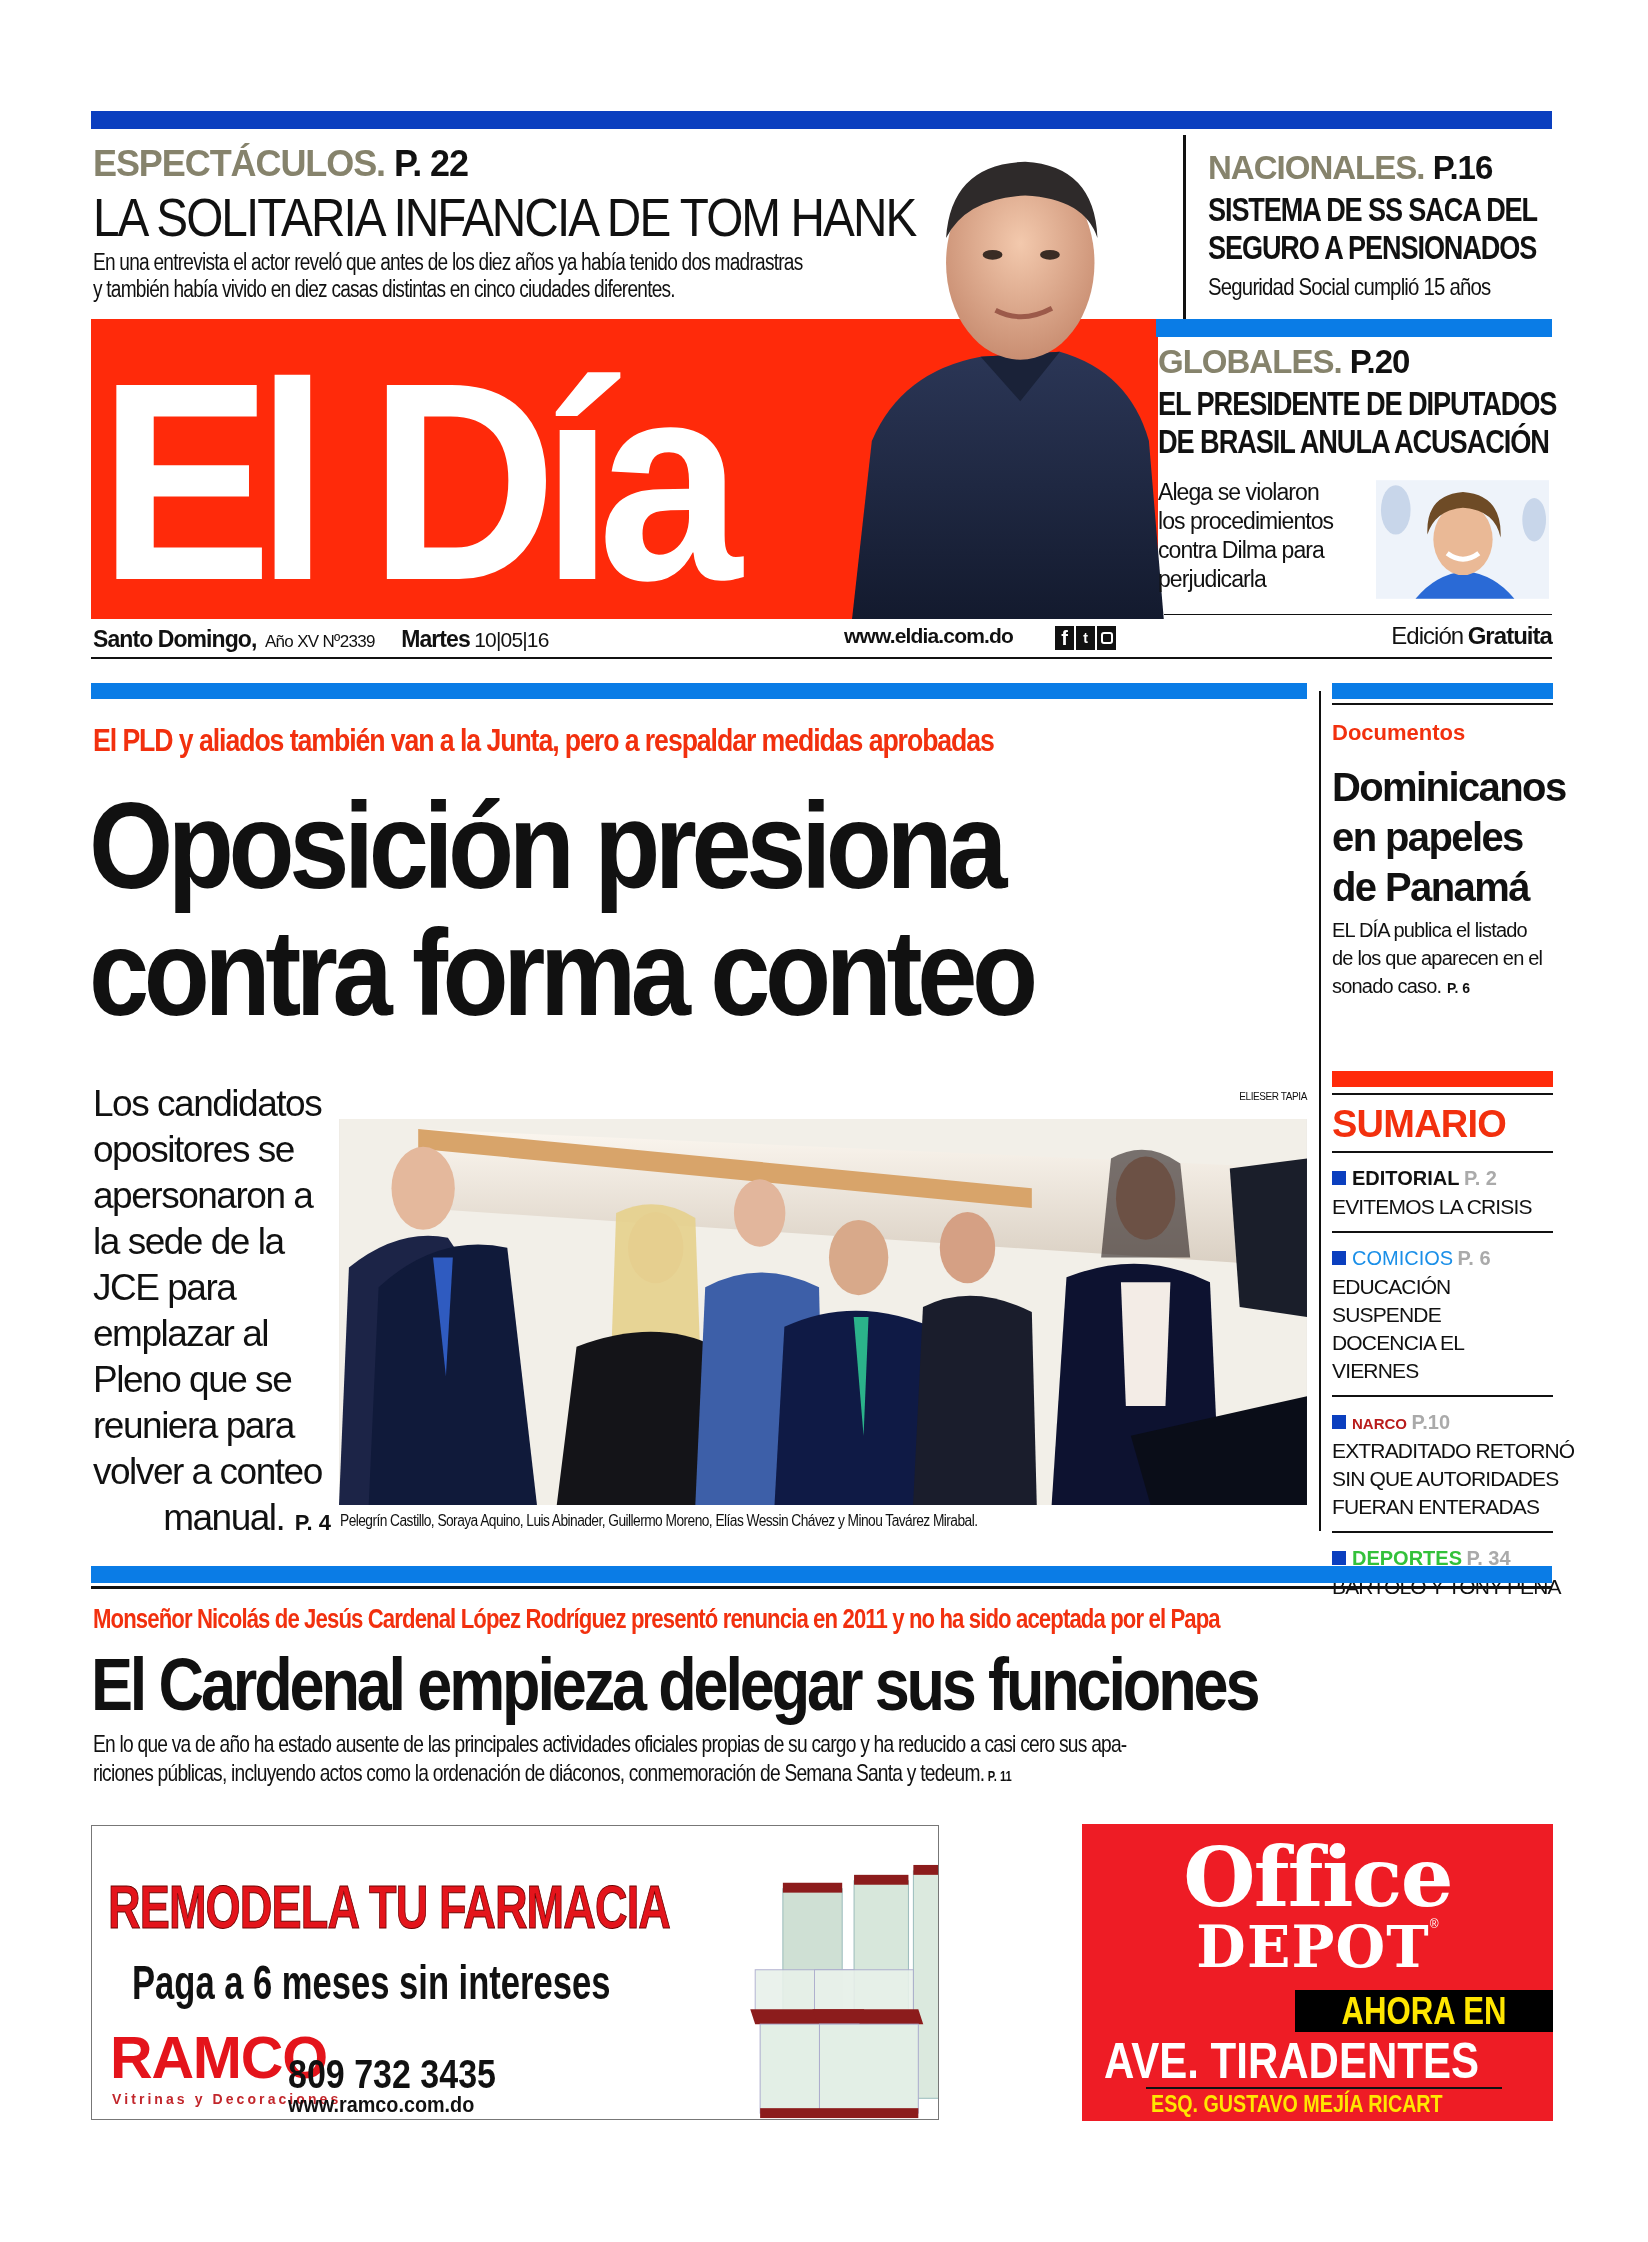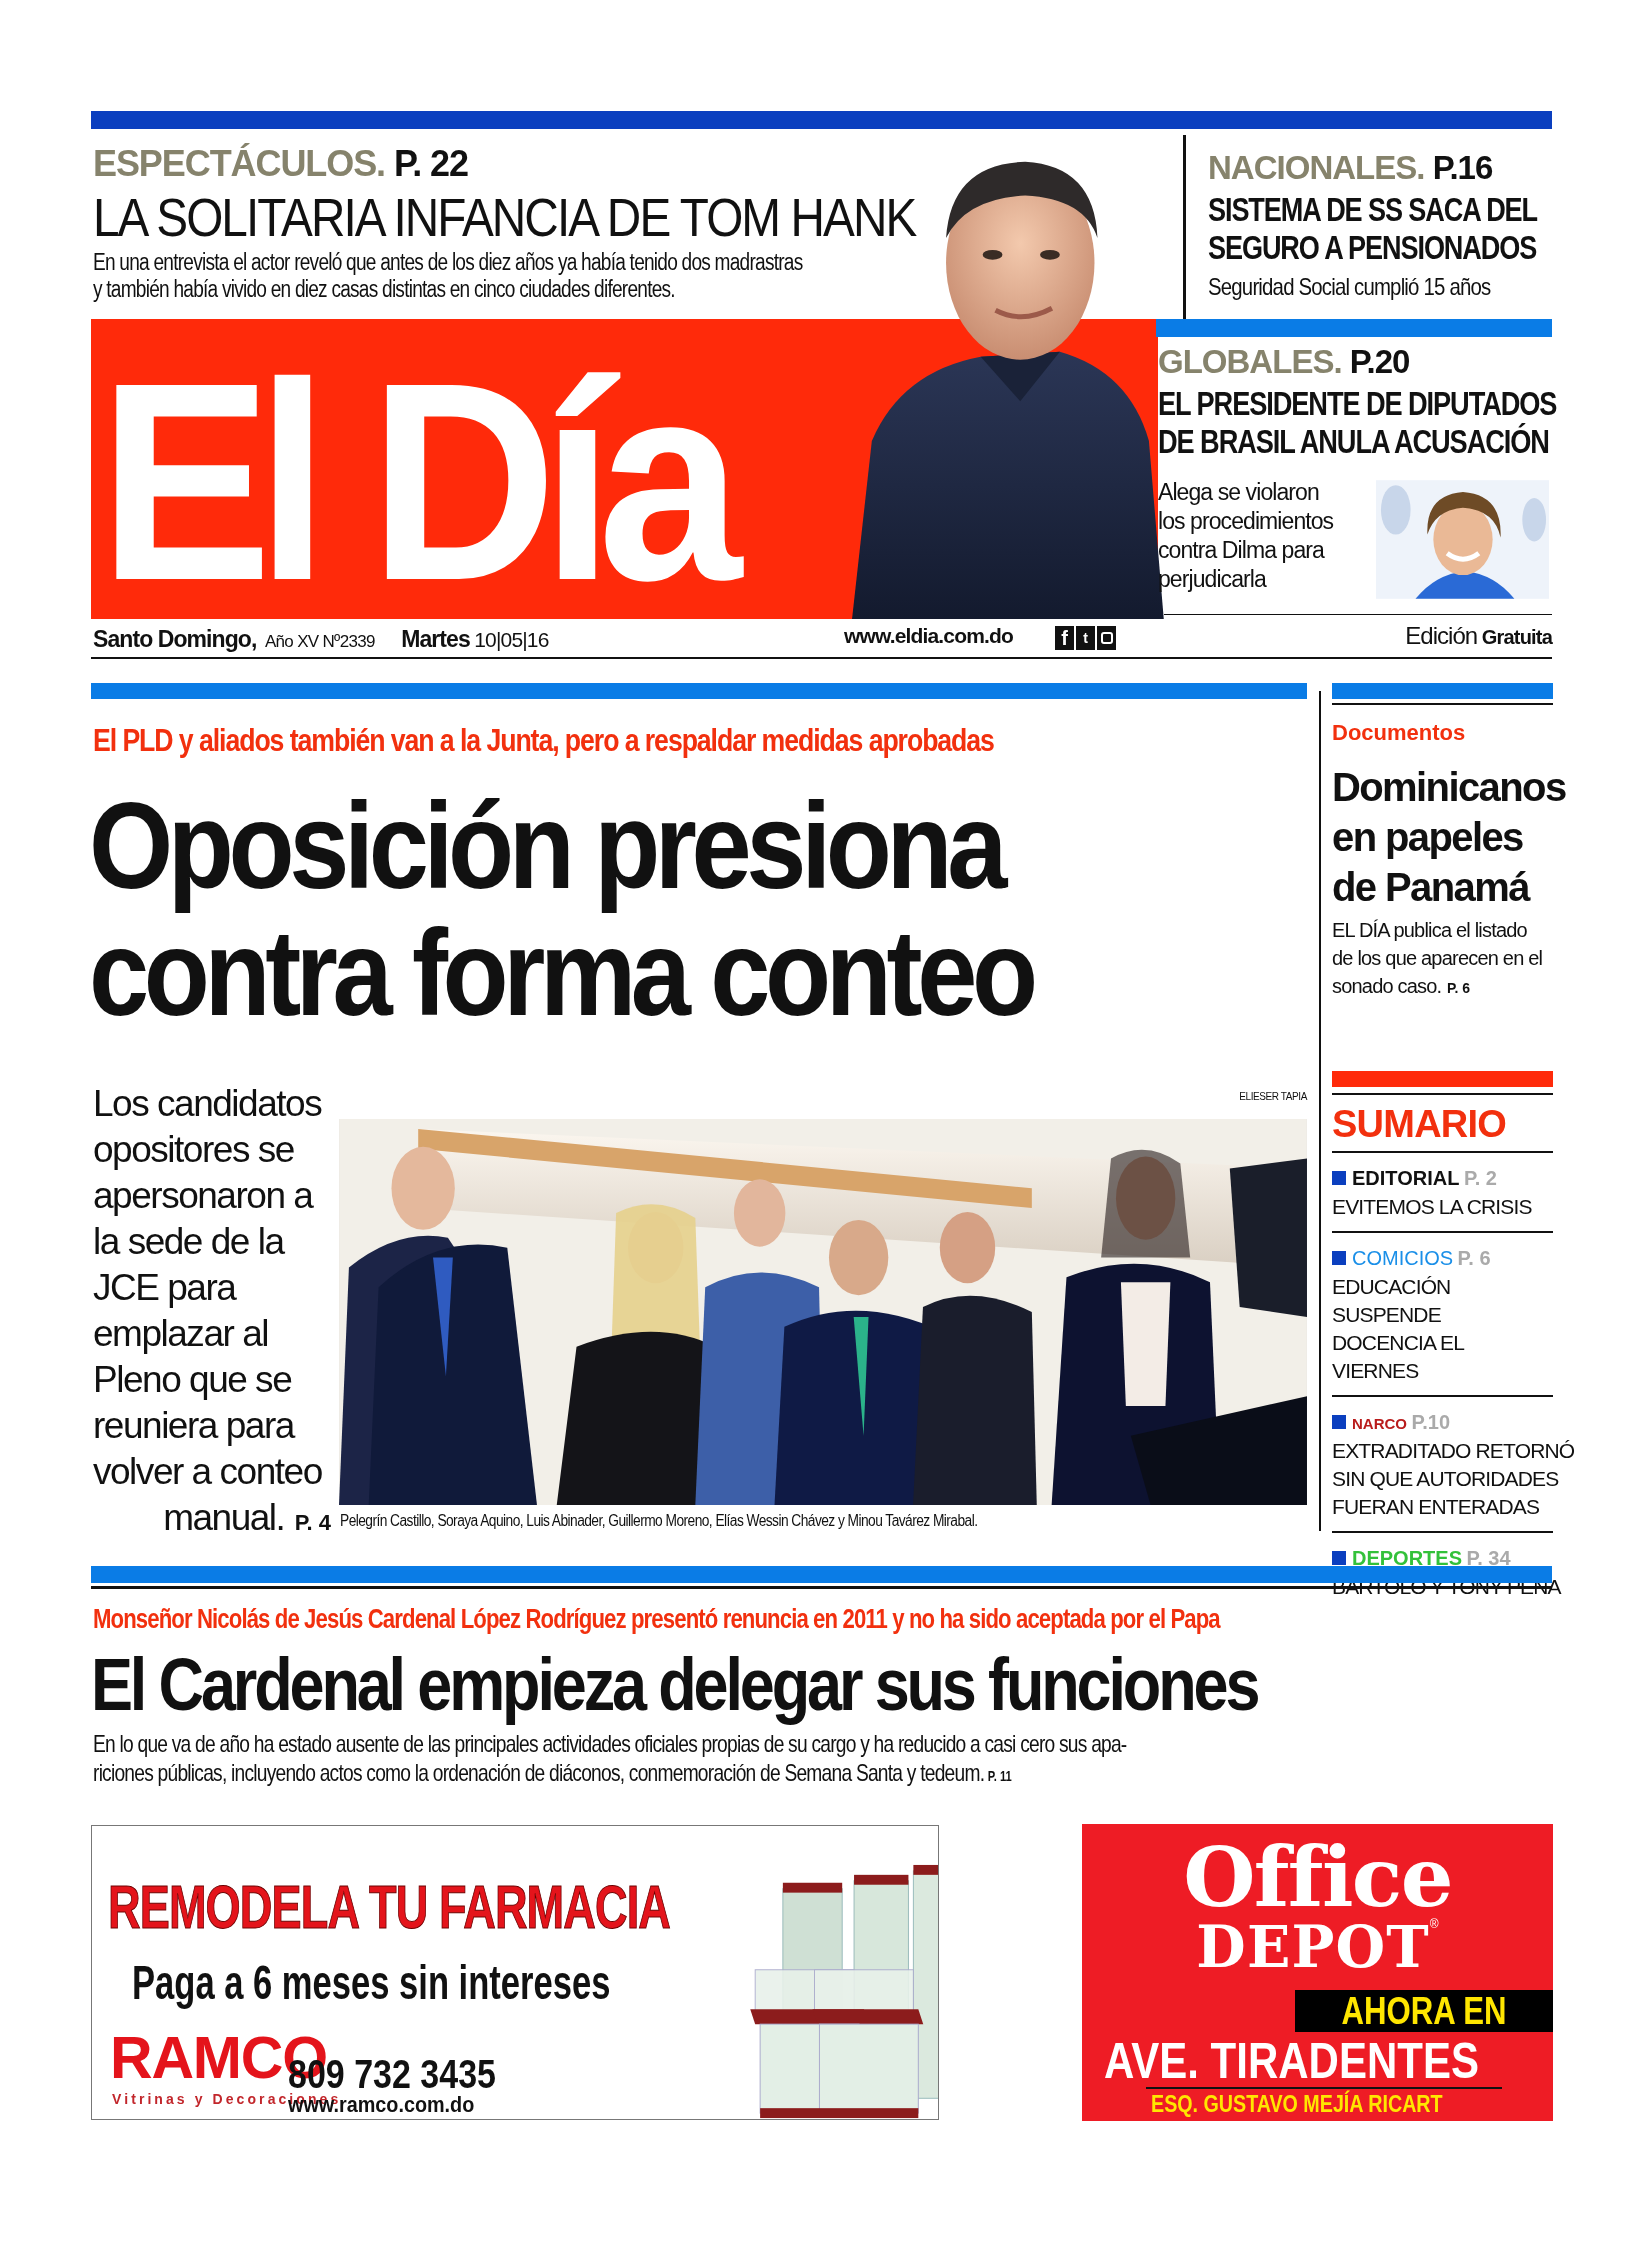--- a/index.html
+++ b/index.html
@@ -119,21 +119,21 @@
 </div>
 <div class="abs" style="left:1055px; top:626px; height:24px; display:flex; gap:2px;">
   <span style="width:19px; height:24px; background:#111; color:#fff; font-weight:700; font-size:20px; line-height:24px; text-align:center;">f</span>
   <span style="width:19px; height:24px; background:#111; color:#fff; font-weight:700; font-size:14px; line-height:24px; text-align:center;">t</span>
   <span style="width:19px; height:24px; background:#111; display:flex; align-items:center; justify-content:center;">
     <span style="width:12px; height:12px; border:2px solid #fff; border-radius:3px; display:block;"></span>
   </span>
 </div>
 <div class="abs" style="right:96px; top:622px; white-space:nowrap;">
   <span class="cond" style="font-size:24px;">Edición</span>
-  <span class="cond" style="font-size:20px; font-weight:700;">Gratuita</span>
+  <span class="cond" style="font-size:24px; font-weight:700;">Gratuita</span>
 </div>
 <div class="abs rule" style="left:91px; top:657px; width:1461px;"></div>
 <div class="abs rule" style="left:1164px; top:614px; width:388px; height:1px;"></div>
 
 <div class="abs blue-bar" style="left:91px; top:683px; width:1216px; height:16px;"></div>
 <div class="abs" style="left:1319px; top:691px; width:2px; height:840px; background:#111;"></div>
 
 <div class="abs cond" style="left:93px; top:723px; font-size:31px; line-height:36px; font-weight:700; color:#f2300e; white-space:nowrap; transform:scaleX(0.86); transform-origin:left;">El PLD y aliados también van a la Junta, pero a respaldar medidas aprobadas</div>
 
 <div class="abs" style="left:89px; top:782px; width:1228px;">

